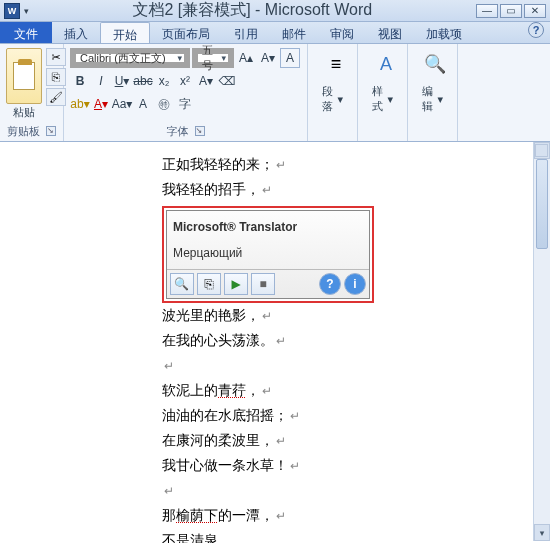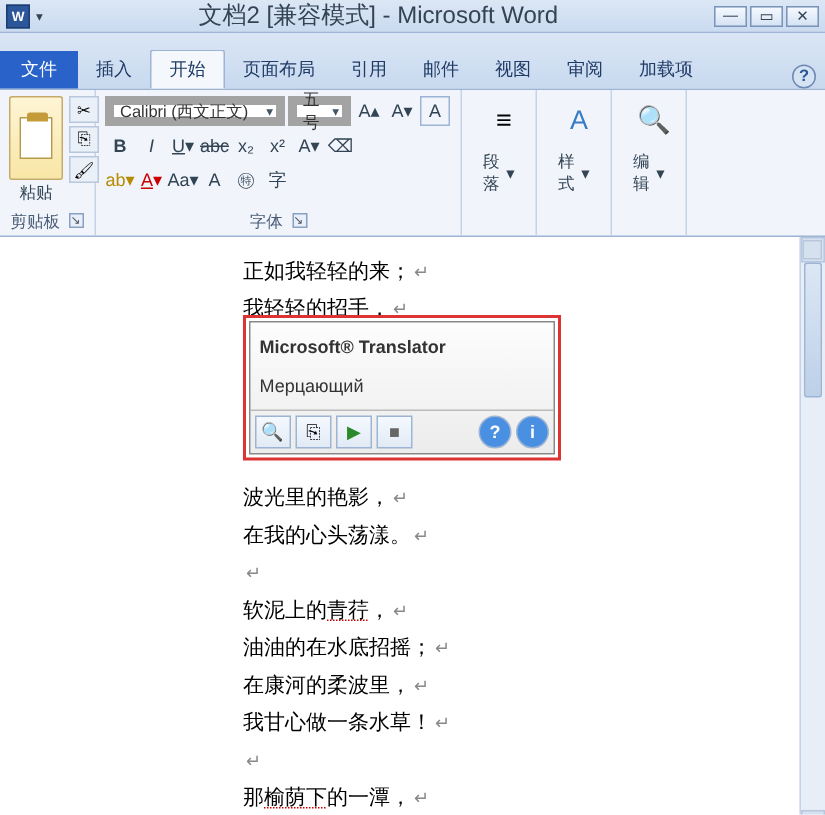--- a/index.html
+++ b/index.html
@@ -7,21 +7,21 @@
 
 
 .titlebar { height: 22px; background: linear-gradient(#dce7f5,#cadaf0); display: flex; align-items: center; padding: 0 4px; border-bottom: 1px solid #9db4d4; }
 .titlebar .wicon { width: 16px; height: 16px; background: #2b579a; color: #fff; font-weight: bold; font-size: 9px; display: flex; align-items: center; justify-content: center; border: 1px solid #1a3d6e; }
 .titlebar .drop { margin-left: 4px; color: #345; font-size: 9px; }
 .titlebar .title { flex: 1; text-align: center; color: #345; font-size: 16px; }
 .titlebar .winbtns { display: flex; gap: 2px; }
 .titlebar .winbtns div { width: 22px; height: 14px; border: 1px solid #7a94b8; background: linear-gradient(#f5f9ff,#d6e3f3); display: flex; align-items: center; justify-content: center; font-size: 10px; color: #345; }
 
 
-.tabs { height: 38px; background: linear-gradient(#dae6f5,#c8d9ef); display: flex; align-items: flex-end; border-bottom: 1px solid #9db4d4; }
+.tabs { height: 22px; background: linear-gradient(#dae6f5,#c8d9ef); display: flex; border-bottom: 1px solid #9db4d4; }
 .tab { padding: 4px 12px; color: #1f3b66; font-size: 12px; cursor: pointer; }
 .tab.file { background: #2962c9; color: #fff; padding: 4px 14px; }
 .tab.active { background: #f4f7fc; border: 1px solid #9db4d4; border-bottom: none; border-radius: 2px 2px 0 0; }
 .tabs .help { margin-left: auto; margin-right: 6px; width: 16px; height: 16px; border: 1px solid #6d8ab3; border-radius: 8px; background: #d6e3f3; color: #2b579a; font-weight: bold; display: flex; align-items: center; justify-content: center; font-size: 11px; }
 
 
 .ribbon { height: 98px; background: #f1f5fb; border-bottom: 1px solid #9db4d4; display: flex; }
 .group { border-right: 1px solid #c5d3e6; padding: 4px 6px 2px; display: flex; flex-direction: column; }
 .group .body { flex: 1; display: flex; align-items: flex-start; gap: 4px; }
 .group .label { height: 16px; font-size: 11px; color: #4a5c77; text-align: left; display:flex;align-items:center;justify-content:center; gap:6px; }
@@ -56,21 +56,21 @@
 .page p { white-space: nowrap;}
 .ret { color:#888; font-size:12px; margin-left:2px;}
 .scroll { width:17px; background:#e8eef7; border-left:1px solid #c5d3e6; position:relative;}
 .scroll .up, .scroll .down { height:17px; background:#d6e1f0; border:1px solid #b8c7dd; display:flex;align-items:center;justify-content:center;font-size:9px;color:#456;}
 .scroll .track { position:absolute; top:17px; bottom:17px; left:0; right:0;}
 .scroll .thumb { position:absolute; top:0; height:90px; left:2px; right:2px; background:linear-gradient(#dce7f5,#bdd0e8); border:1px solid #9db4d4; border-radius:2px;}
 .scroll .opts { position:absolute; top:2px; right:2px; width:13px; display:flex; flex-direction:column; gap:1px;}
 .scroll .opts div { width:13px; height:13px; background:#d6e1f0; border:1px solid #b8c7dd;}
 
 
-.translator { position:absolute; left:162px; top:52px; width:212px; border:2px solid #d33; background:#fff; z-index:10;}
+.translator { position:absolute; left:162px; top:64px; width:212px; border:2px solid #d33; background:#fff; z-index:10;}
 .trans-inner { border:1px solid #888; margin:2px; background:linear-gradient(#fdfdfd,#ececec);}
 .trans-head { padding:4px 6px; font-size:12px;}
 .trans-head .ttitle { font-weight:bold; color:#333;}
 .trans-head .tresult { color:#333; margin-top:2px;}
 .trans-tools { border-top:1px solid #bbb; padding:3px; display:flex; gap:3px; align-items:center;}
 .tbtn { width:24px; height:22px; border:1px solid #9db4d4; background:linear-gradient(#f5f9ff,#e1eaf5); display:flex;align-items:center;justify-content:center; font-size:12px;}
 .tbtn.play { color:#2a8a2a;}
 .tbtn.stop { color:#666;}
 .tbtn.help, .tbtn.info { background:#4a90e2; color:#fff; border-radius:11px; width:22px; height:22px; font-weight:bold;}
 
@@ -90,22 +90,22 @@
   </div>
 </div>
 
 <div class="tabs">
   <div class="tab file">文件</div>
   <div class="tab">插入</div>
   <div class="tab active">开始</div>
   <div class="tab">页面布局</div>
   <div class="tab">引用</div>
   <div class="tab">邮件</div>
+  <div class="tab">审阅</div>
   <div class="tab">视图</div>
-  <div class="tab">审阅</div>
   <div class="tab">加载项</div>
   <div class="help">?</div>
 </div>
 
 <div class="ribbon">
 
   <div class="group" style="width:64px;">
     <div class="body">
       <div style="display:flex;flex-direction:column;align-items:center;">
         <div class="clip-main">

